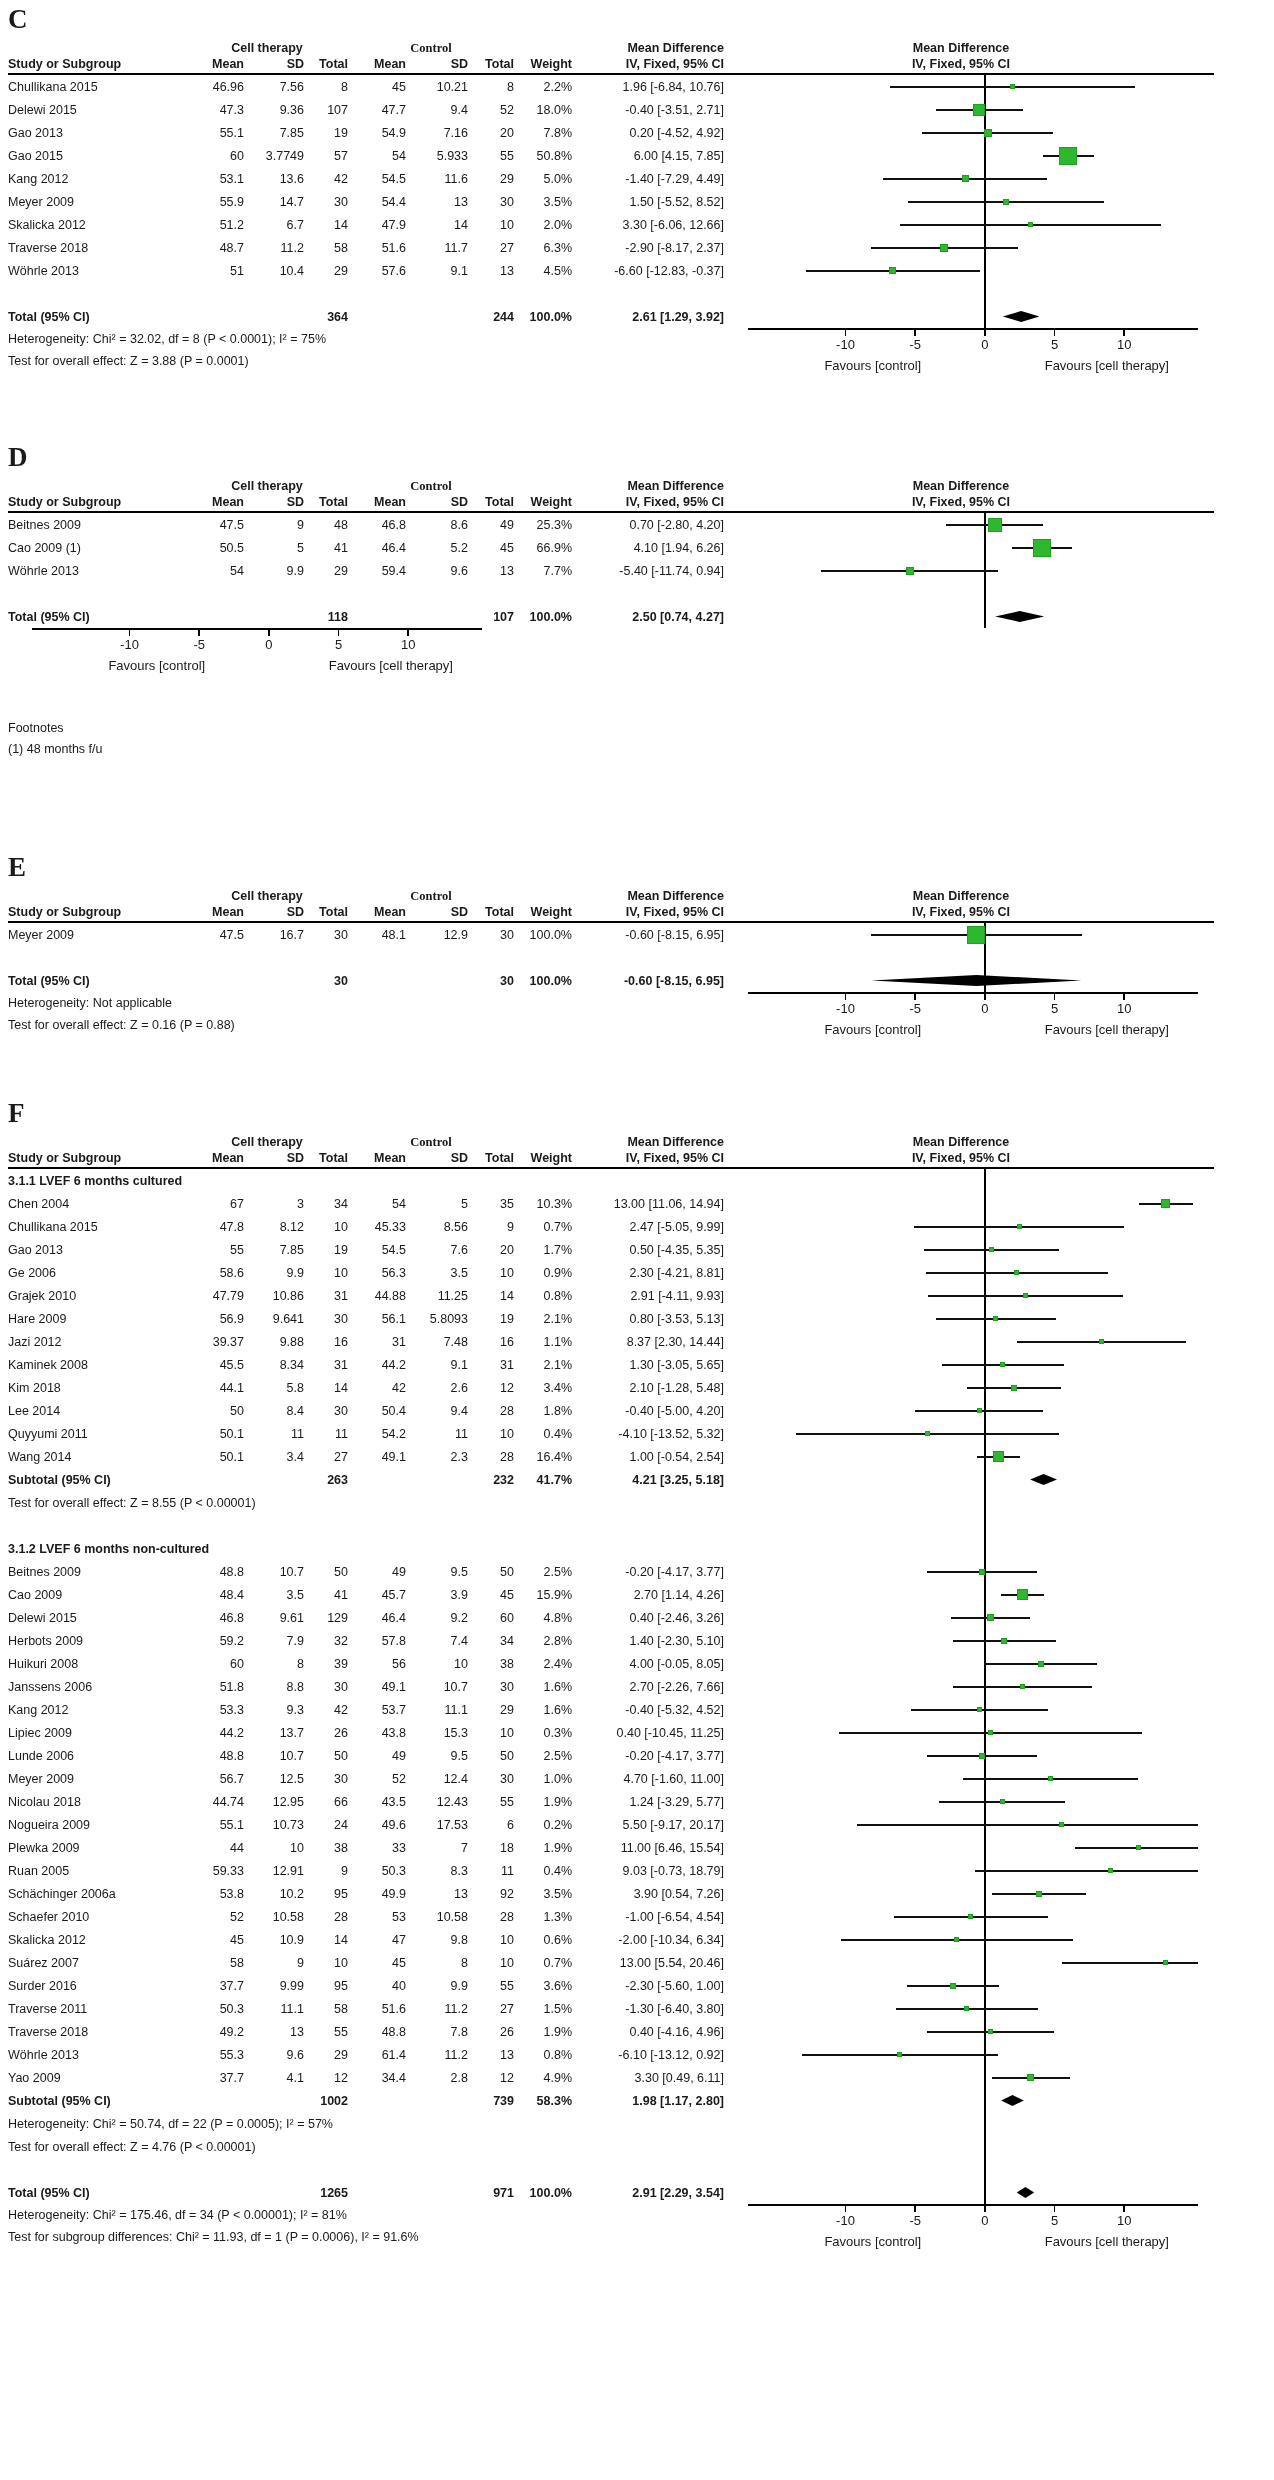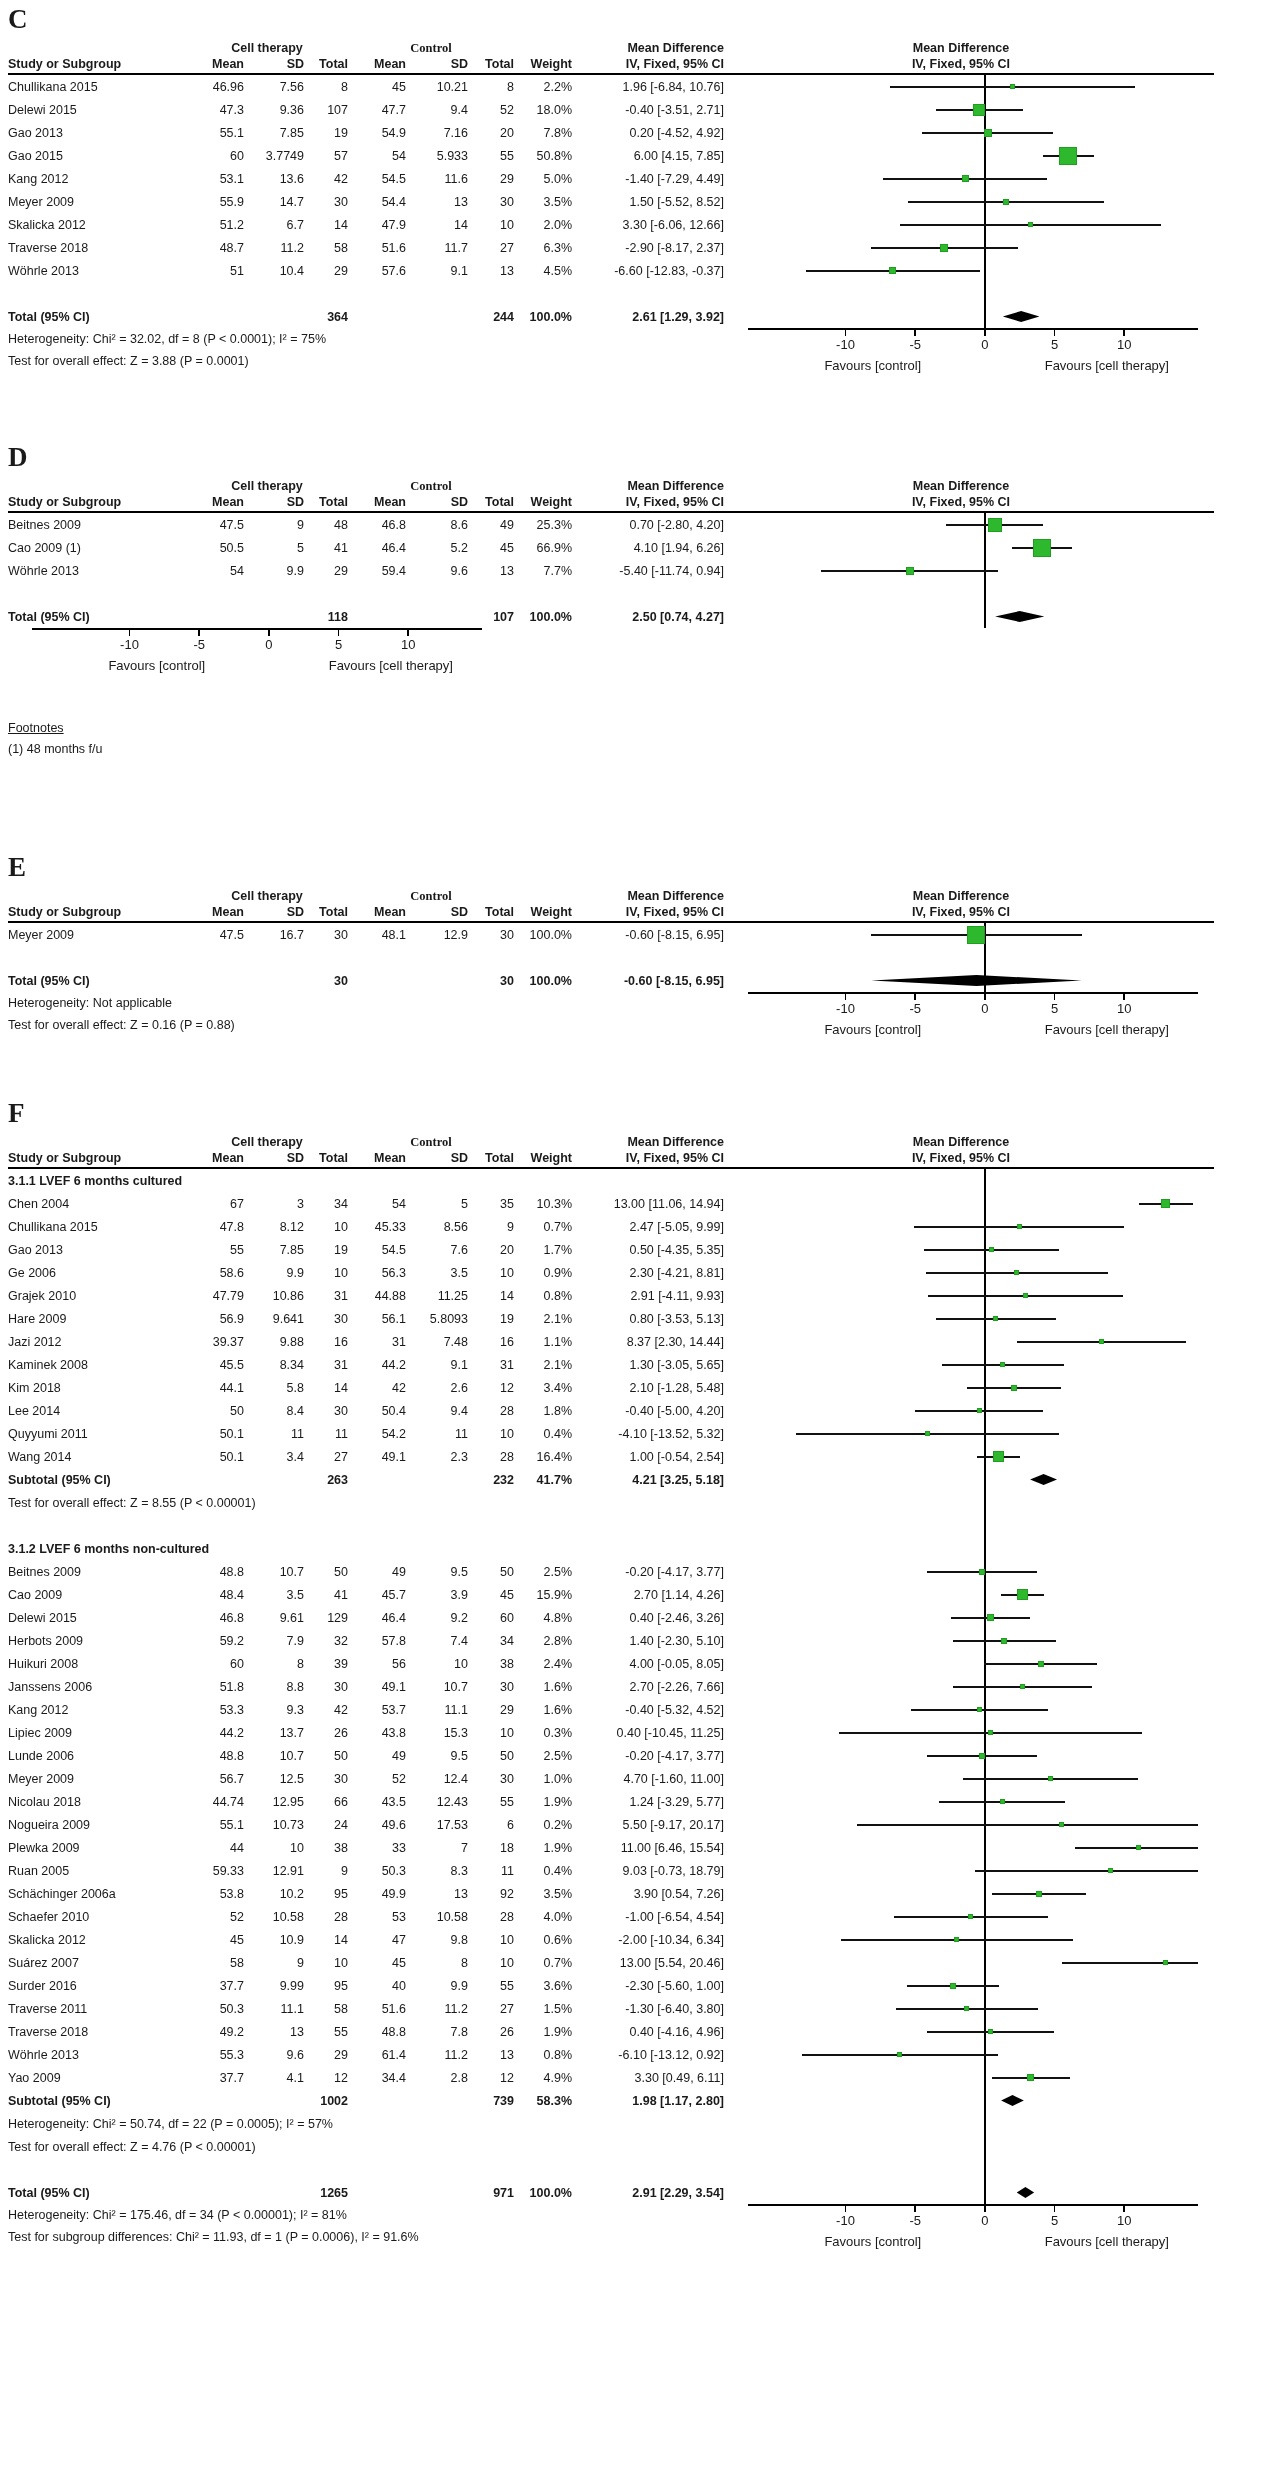--- a/index.html
+++ b/index.html
@@ -28,21 +28,21 @@
   .diamond{position:absolute;height:11px;background:#000;
     clip-path:polygon(50% 0,100% 50%,50% 100%,0 50%);}
   .footer{display:flex;align-items:flex-start;}
   .notes{width:716px;font-size:12.5px;line-height:22px;white-space:nowrap;}
   .axisbox{width:474px;position:relative;height:64px;flex:none;}
   .axline{position:absolute;top:0;height:2px;background:#000;}
   .tick{position:absolute;top:0;width:1.5px;height:8px;background:#000;}
   .ticklab{position:absolute;top:9px;transform:translateX(-50%);font-size:13px;}
   .fav{position:absolute;top:30px;transform:translateX(-50%);font-size:13px;white-space:nowrap;}
   .fnotes{margin-top:26px;font-size:12.5px;line-height:21px;}
-  .fnotes .fn-title{text-decoration:underline;}
+  .fnotes .fn-title{}
 </style>
 </head>
 <body>
 
 <div id="figure">
     <section class="panel">
       <div class="letter">C</div>
       <div class="hrow">
         <span class="cstu"></span>
         <span class="cg1">Cell therapy</span>
@@ -942,21 +942,21 @@
         </div>
       </div>
       <div class="row">
         <span class="cstu">Schaefer 2010</span>
         <span class="cm1">52</span>
         <span class="csd1">10.58</span>
         <span class="cn1">28</span>
         <span class="cm2">53</span>
         <span class="csd2">10.58</span>
         <span class="cn2">28</span>
-        <span class="cw">4.0%</span>
+        <span class="cw">1.3%</span>
         <span class="cci">-1.00 [-6.54, 4.54]</span>
         <div class="pslice">
           <div class="zline" style="left: 260.092px;"></div>
           <div class="whisker" style="left: 169.728px; width: 154.365px; top: 10.5px;"></div>
           <div class="sq" style="height: 3px; width: 3px; left: 245.41px; top: 10px;"></div>
         </div>
       </div>
       <div class="row">
         <span class="cstu">Skalicka 2012</span>
         <span class="cm1">45</span>

